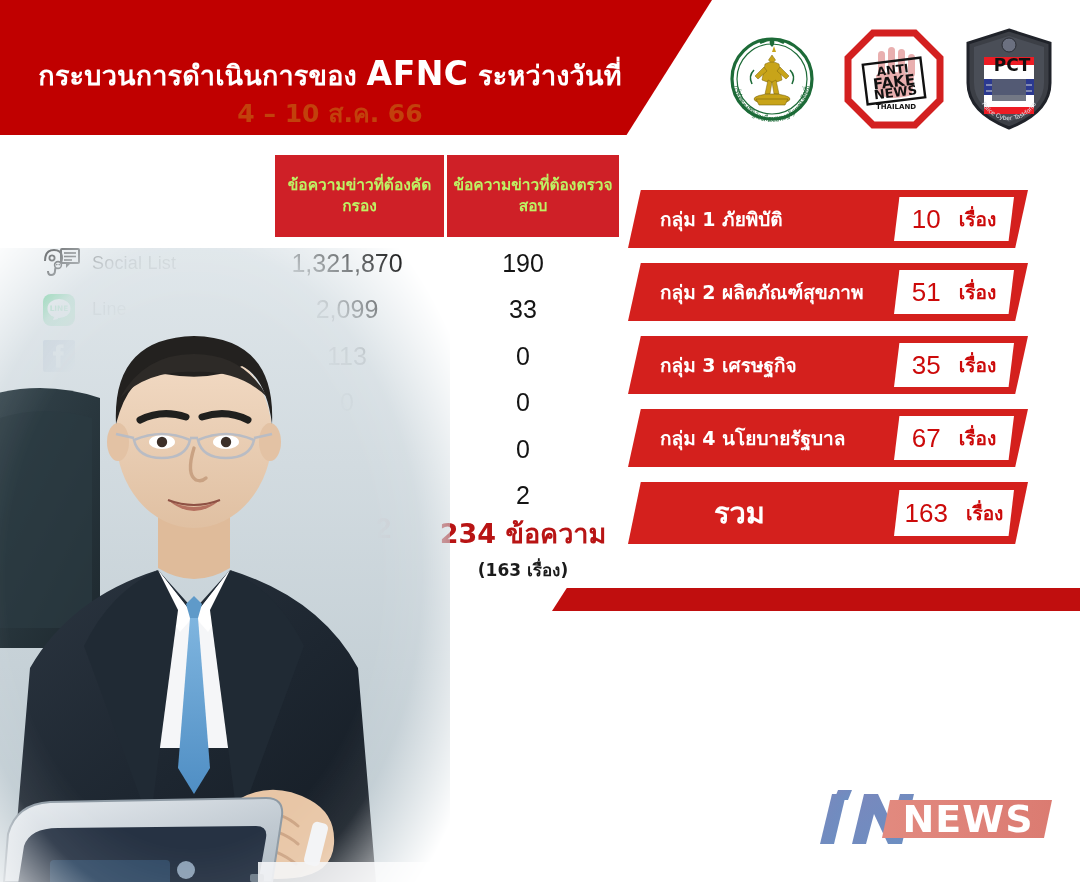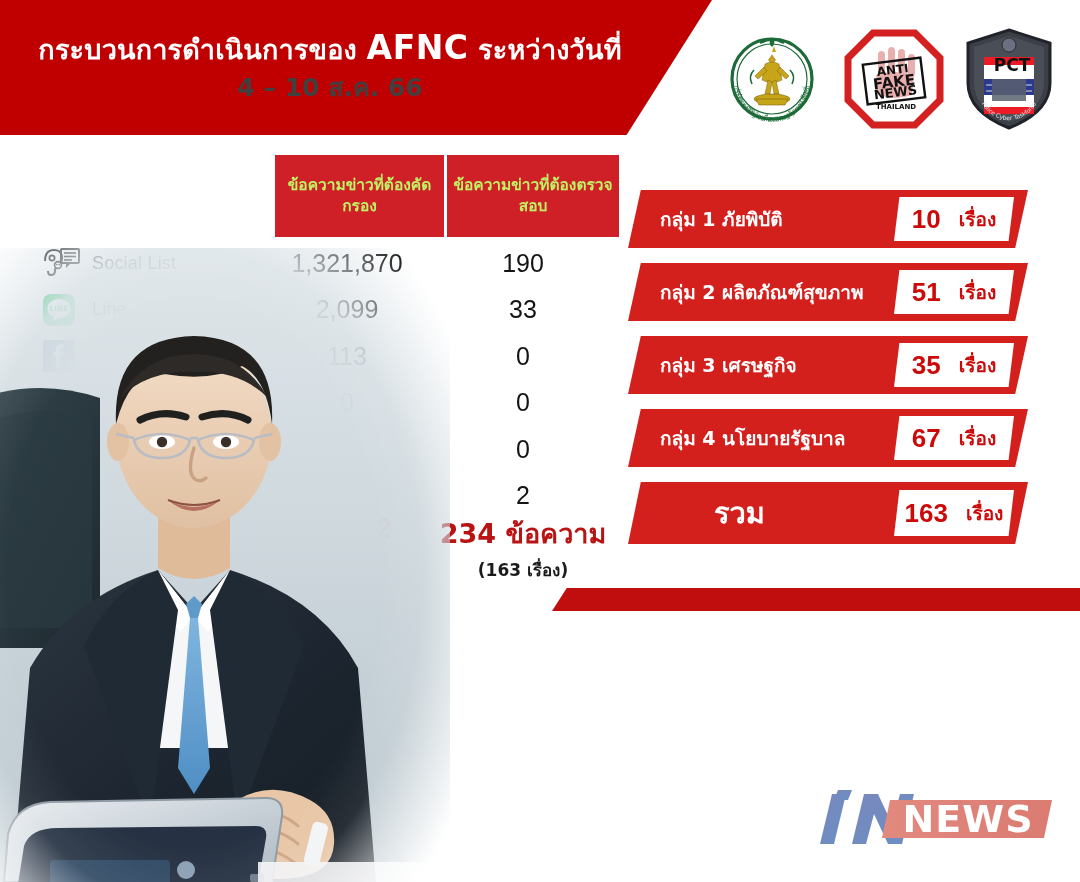--- a/index.html
+++ b/index.html
@@ -24,39 +24,39 @@
     width: 712px; height: 135px;
     background: #C00000;
     clip-path: polygon(0 0, 100% 0, 88% 100%, 0 100%);
     z-index: 5;
   }
   .header-text-wrap {
     position: absolute;
     left: 0; top: 0;
     width: 660px; height: 135px;
     display: flex; flex-direction: column;
-    align-items: center; justify-content: center;
+    align-items: center; justify-content: flex-end;
     z-index: 6;
     padding-bottom: 4px;
   }
   .header-line1 {
     color: #ffffff;
     font-size: 27px;
     font-weight: bold;
     line-height: 1.28;
     letter-spacing: 0.2px;
     white-space: nowrap;
   }
   .header-line1 .afnc {
     font-size: 33px;
     font-weight: bold;
     letter-spacing: 0.5px;
   }
   .header-line2 {
-    color: #404040;
+    color: #c2410c;
     font-size: 25px;
     font-weight: bold;
     line-height: 1.35;
     margin-top: 2px;
     white-space: nowrap;
   }
 
   
   .logo-row {
     position: absolute;
@@ -209,21 +209,21 @@
     height: 44px;
     min-width: 120px;
     background: #ffffff;
     clip-path: polygon(4.5% 0, 100% 0, 95.5% 100%, 0 100%);
     display: flex; align-items: center; justify-content: center;
     z-index: 2;
   }
   .gbar-badge-num {
     color: #CC0A0A;
     font-size: 26px;
-    font-weight: bold;
+    font-weight: normal;
     font-family: "Liberation Sans", "DejaVu Sans", sans-serif;
   }
   .gbar-badge-unit {
     color: #CC0A0A;
     font-size: 19px;
     font-weight: bold;
     margin-left: 18px;
   }
   .gbar.total .gbar-label {
     font-size: 29px;

